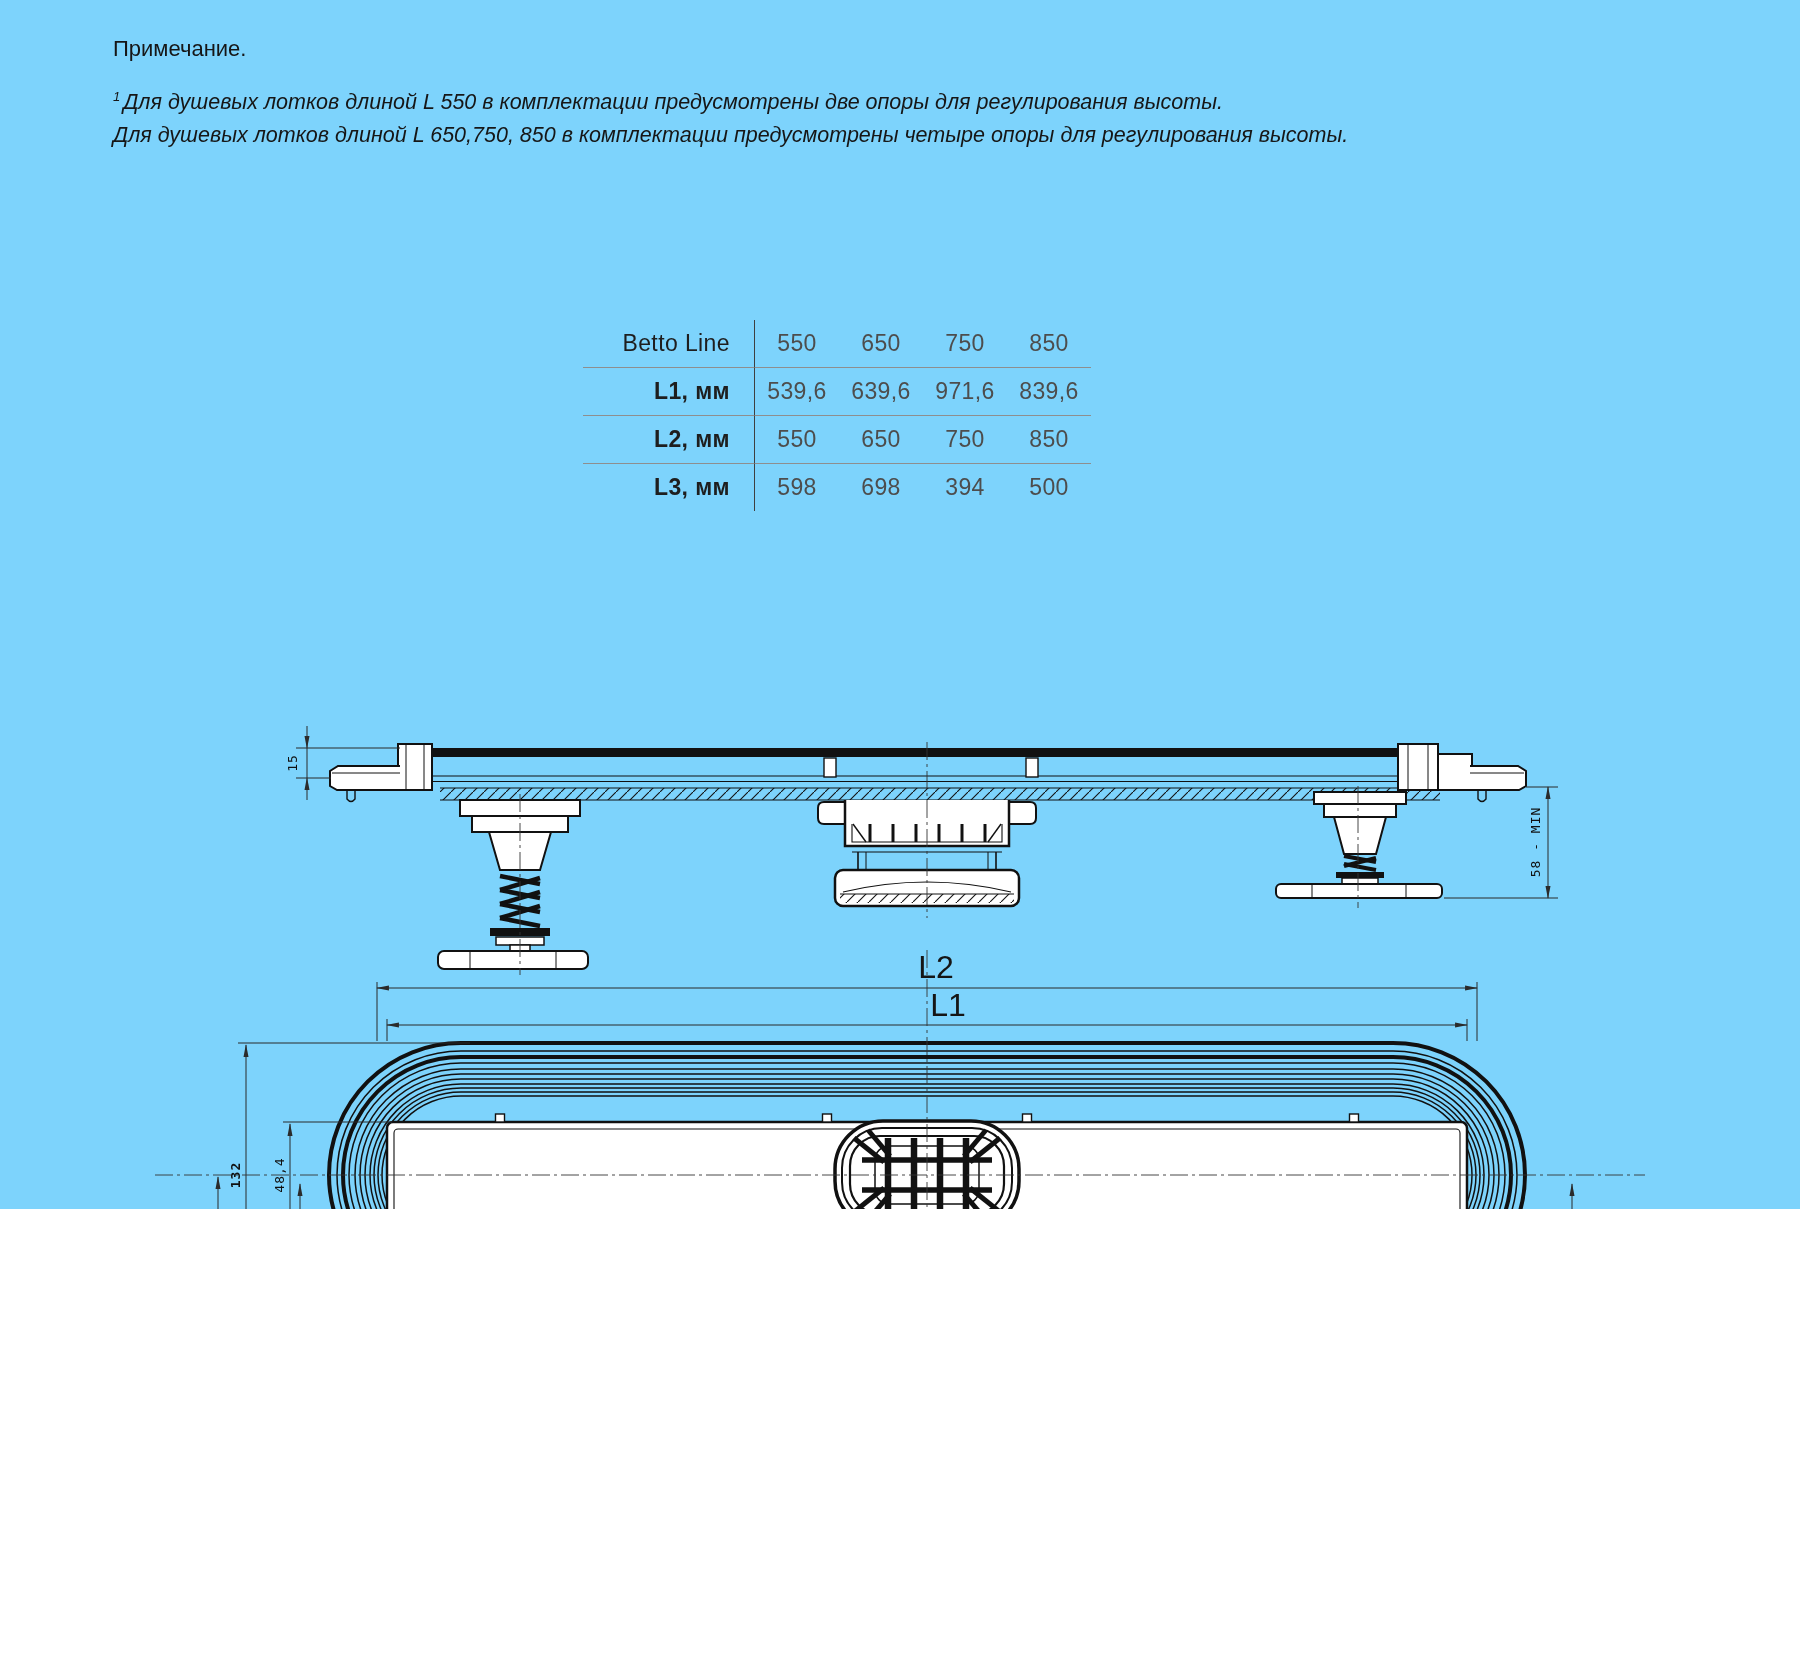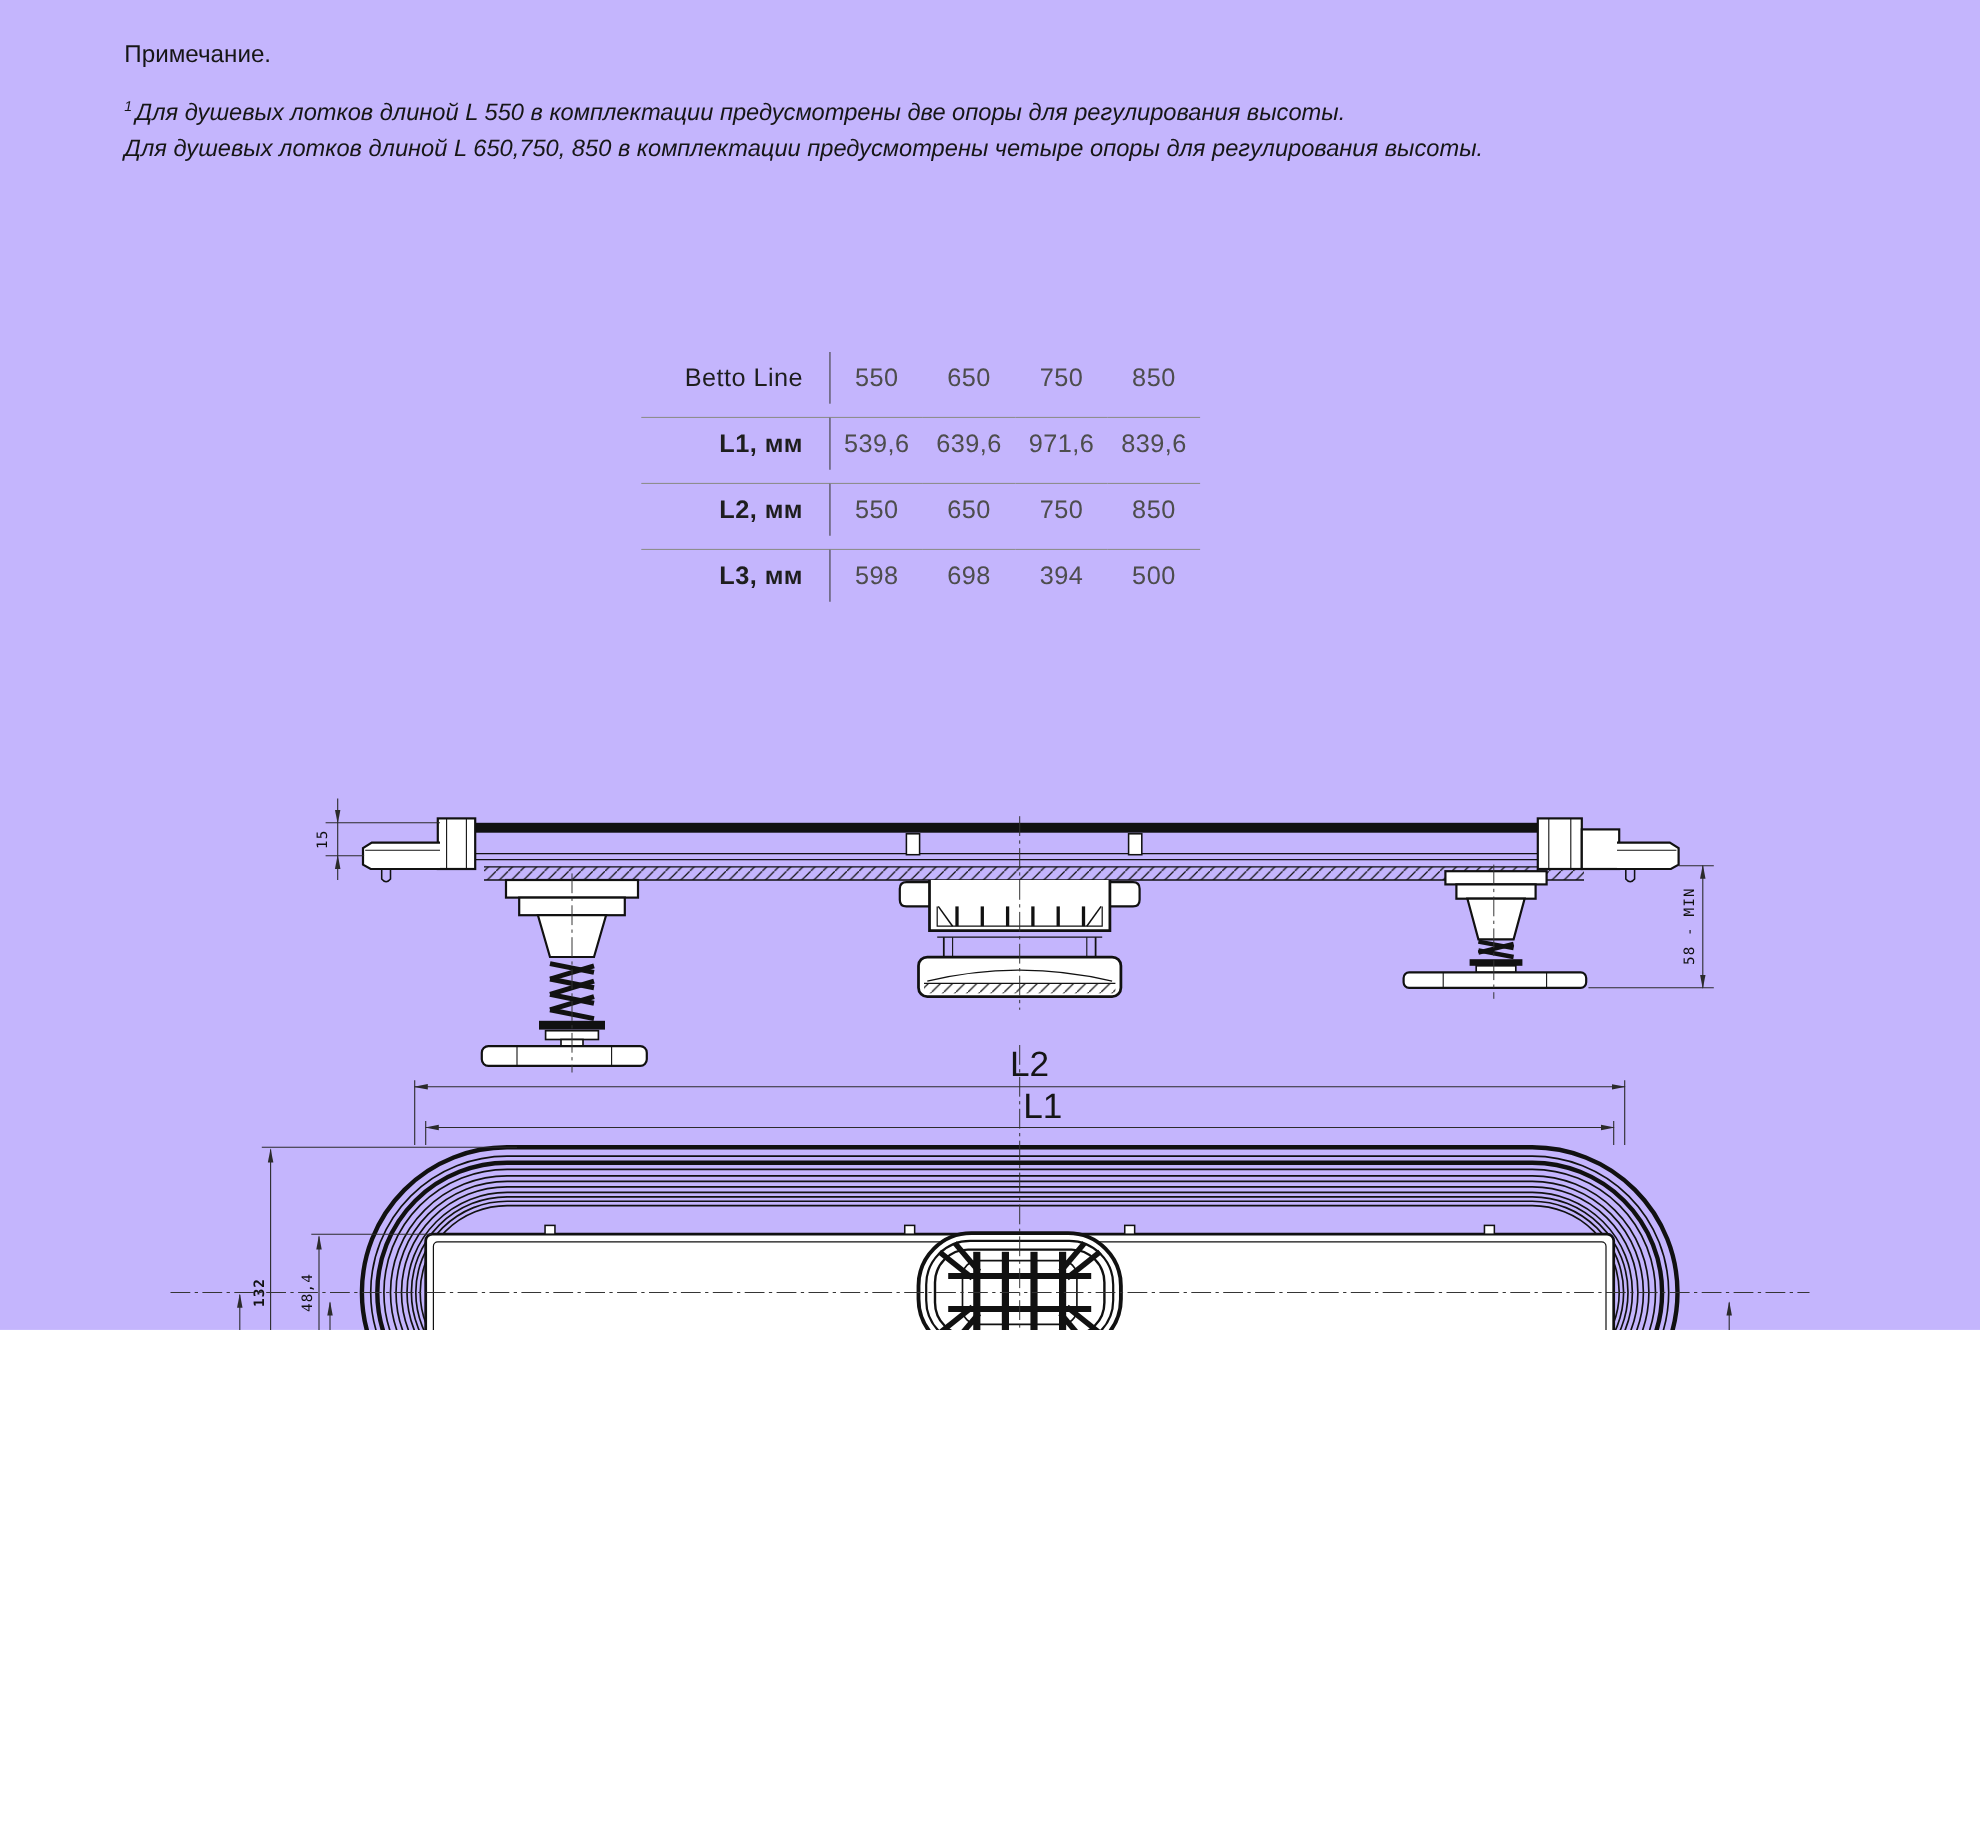--- a/index.html
+++ b/index.html
@@ -1,30 +1,30 @@
 <!DOCTYPE html>
 <html><head>
 <meta charset="utf-8">
 <style>
   html,body{margin:0;padding:0;background:#fff;}
-  #page{position:relative;width:1800px;height:1209px;background:#c4b5fd;overflow:hidden;
+  #page{position:relative;width:1800px;height:1209px;background:#7dd3fc;overflow:hidden;
         font-family:"Liberation Sans",sans-serif;color:#111;}
   
   .note{position:absolute;left:113px;top:36px;width:1480px;}
   .note-title{font-size:22px;color:#161616;margin-bottom:18px;}
   .note-line{font-size:21.5px;color:#161616;line-height:33px;font-style:italic;}
   .sup{font-size:13px;vertical-align:super;margin-right:3px;}
   
   .spec-table{position:absolute;left:583px;top:320px;display:grid;
               grid-template-columns:172px 84px 84px 84px 84px;font-size:23px;}
   .spec-table .cell{height:47px;display:flex;align-items:center;justify-content:center;
                     color:#4d4d4d;letter-spacing:.4px;}
   .spec-table .lbl{justify-content:flex-end;padding-right:24px;font-weight:bold;color:#1e1e1e;
                    border-right:1.6px solid #3f3f3f;}
-  .spec-table .r1{border-top:1.4px solid #8e8e8e;margin-top:12px;}
+  .spec-table .r1{border-top:1.4px solid #8e8e8e;}
   
   svg{position:absolute;left:0;top:0;}
   .ln{stroke:#111;fill:none;}
   .wh{fill:#fff;}
   .dim{stroke:#2b2b2b;stroke-width:1;fill:none;}
   .cl{stroke:#333;stroke-width:0.9;fill:none;stroke-dasharray:18 4 3 4;}
   .dimnum{font-family:"DejaVu Sans Mono",monospace;font-size:13px;fill:#111;letter-spacing:1px;}
   .dimbig{font-family:"Liberation Sans",sans-serif;font-size:32px;fill:#151515;}
 </style>
 </head>

